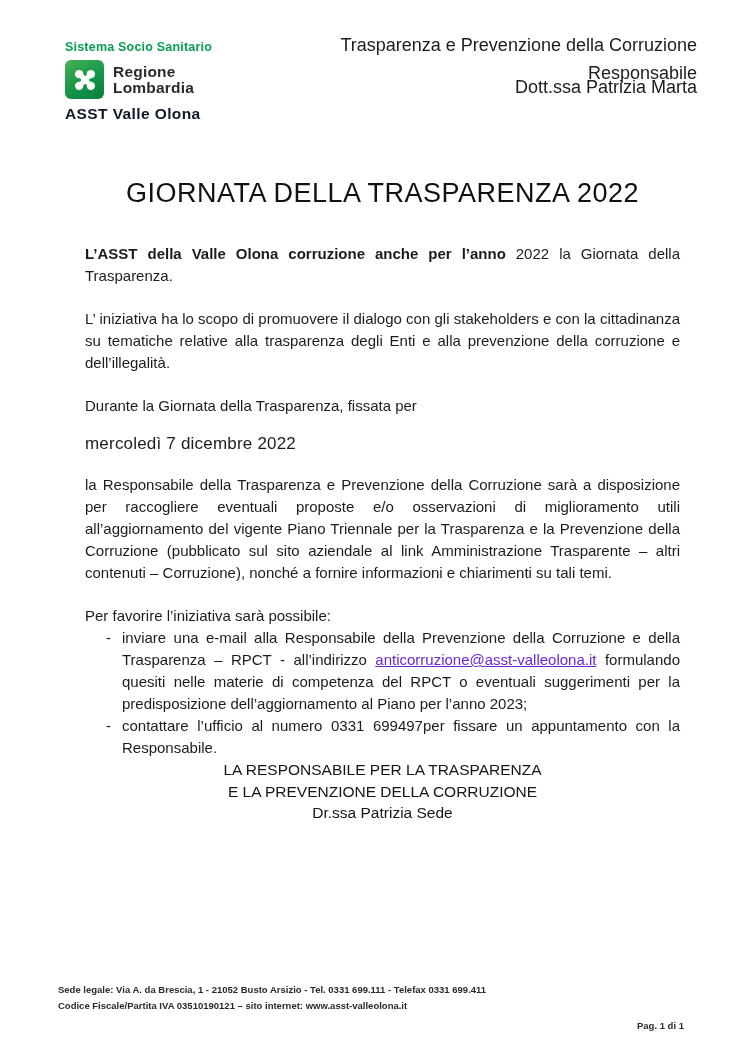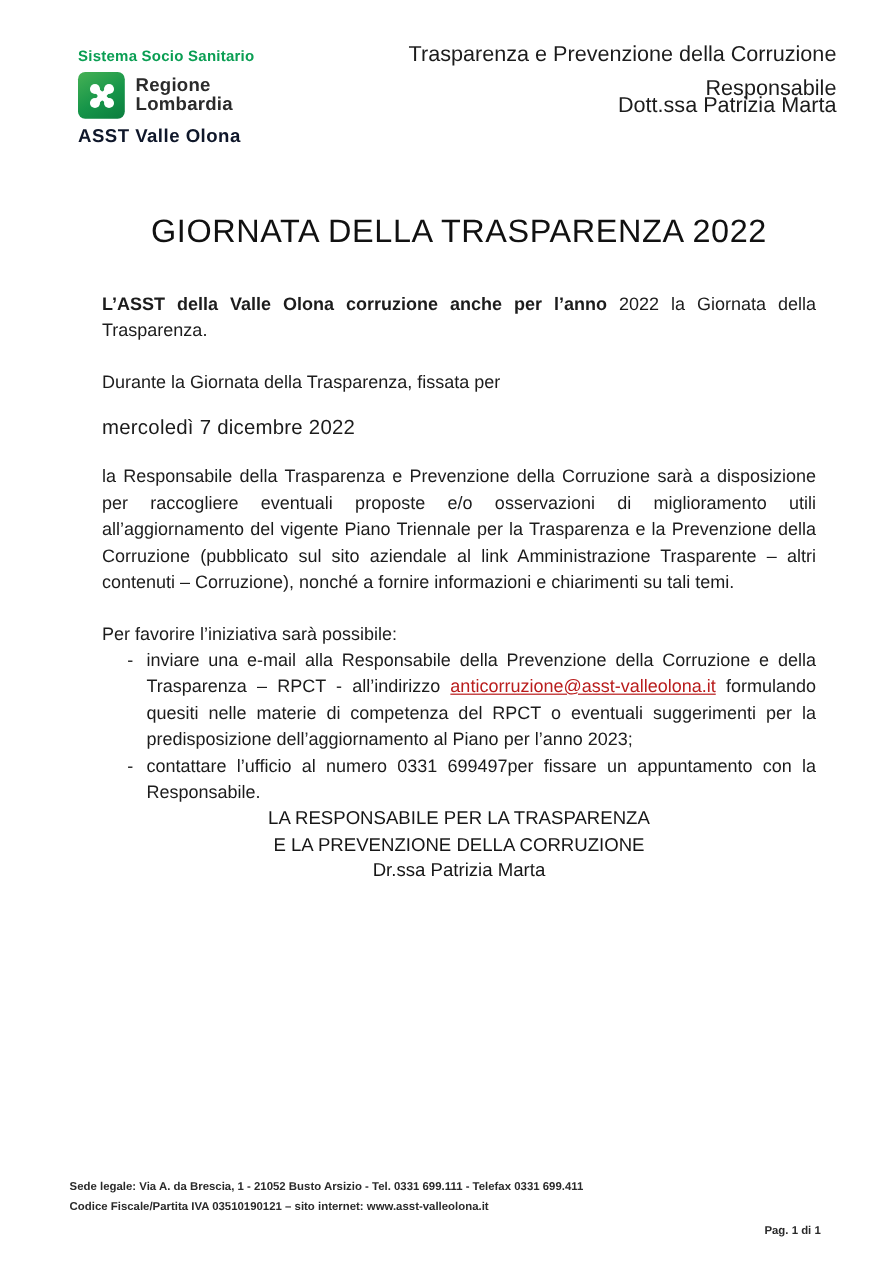--- a/index.html
+++ b/index.html
@@ -104,21 +104,21 @@
     text-align: justify;
     text-justify: inter-word;
   }
   ul.action-list li::before {
     content: "-";
     position: absolute;
     left: 21px;
     top: 0;
   }
   a.email-link {
-    color: #b91c1c;
+    color: #6d28d9;
     text-decoration: underline;
     cursor: pointer;
   }
   .signature {
     text-align: center;
     font-size: 15.5px;
     line-height: 21.5px;
     color: #161616;
   }
 
@@ -177,38 +177,39 @@
       <div>Responsabile</div>
       <div>Dott.ssa Patrizia Marta</div>
     </div>
   </div>
 
   <div class="content">
     <h1 class="doc-title">GIORNATA DELLA TRASPARENZA 2022</h1>
 
     <p class="lead"><strong>L’ASST della Valle Olona corruzione anche per l’anno</strong><span> 2022 la Giornata della Trasparenza.</span></p>
 
+    <p>L’ iniziativa ha lo scopo di promuovere il dialogo con gli stakeholders e con la cittadinanza su tematiche relative alla trasparenza degli Enti e alla prevenzione della corruzione e dell’illegalità.</p>
 
     <p class="pre-date">Durante la Giornata della Trasparenza, fissata per</p>
 
     <p class="date-line">mercoledì 7 dicembre 2022</p>
 
     <p>la Responsabile della Trasparenza e Prevenzione della Corruzione sarà a disposizione per raccogliere eventuali proposte e/o osservazioni di miglioramento utili all’aggiornamento del vigente Piano Triennale per la Trasparenza e la Prevenzione della Corruzione (pubblicato sul sito aziendale al link Amministrazione Trasparente – altri contenuti – Corruzione), nonché a fornire informazioni e chiarimenti su tali temi.</p>
 
     <p class="intro-list">Per favorire l’iniziativa sarà possibile:</p>
 
     <ul class="action-list">
       <li><span>inviare una e-mail alla Responsabile della Prevenzione della Corruzione e della Trasparenza – RPCT - all’indirizzo </span><a class="email-link">anticorruzione@asst-valleolona.it</a><span> formulando quesiti nelle materie di competenza del RPCT o eventuali suggerimenti per la predisposizione dell’aggiornamento al Piano per l’anno 2023;</span></li>
       <li>contattare l’ufficio al numero 0331 699497per fissare un appuntamento con la Responsabile.</li>
     </ul>
 
     <div class="signature">
       <div>LA RESPONSABILE PER LA TRASPARENZA</div>
       <div>E LA PREVENZIONE DELLA CORRUZIONE</div>
-      <div>Dr.ssa Patrizia Marta</div>
+      <div>Dr.ssa Patrizia Sede</div>
     </div>
   </div>
 
   <div class="ftr">
     <div>Sede legale: Via A. da Brescia, 1 - 21052 Busto Arsizio - Tel. 0331 699.111 - Telefax 0331 699.411</div>
     <div>Codice Fiscale/Partita IVA 03510190121 – sito internet: www.asst-valleolona.it</div>
     <div class="page-num">Pag. 1 di 1</div>
   </div>
 
 </div>

